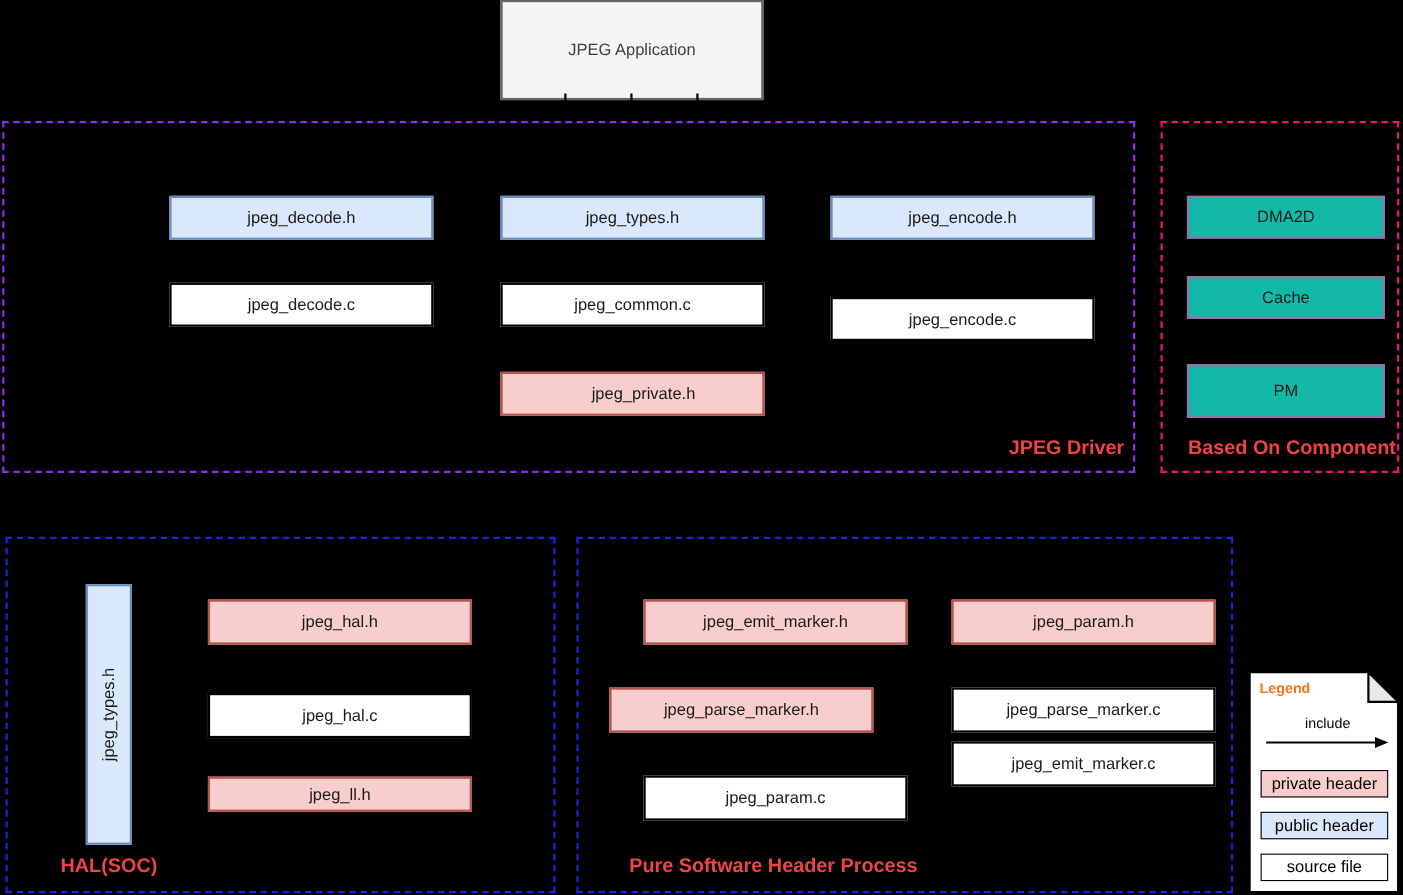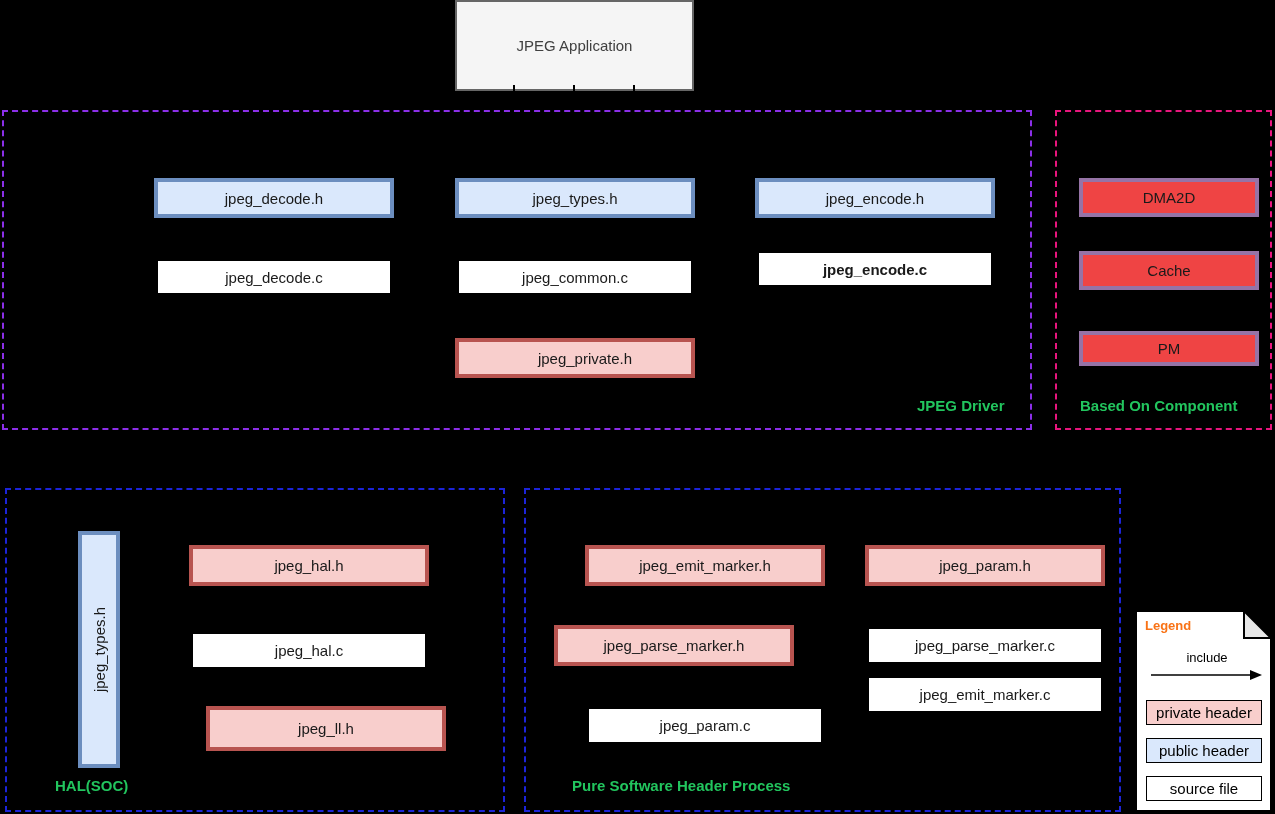--- a/index.html
+++ b/index.html
@@ -3,33 +3,33 @@
 <meta charset="utf-8">
 <style>
   html,body { margin:0; padding:0; background:#000; }
   body {
     position:relative; width:1275px; height:814px; overflow:hidden;
     font-family:"Liberation Sans", sans-serif;
   }
   .node {
     position:absolute; box-sizing:border-box;
     display:flex; align-items:center; justify-content:center;
-    font-size:15px; color:#1a1a1a; border:4px solid #a16207; text-align:center;
+    font-size:15px; color:#1a1a1a; border:2px solid #a16207; text-align:center;
   }
   .public    { background:#dae8fc; border-color:#6c8ebf; }
   .private   { background:#f8cecc; border-color:#b85450; }
   .source    { background:#ffffff; border-color:#000000; }
-  .component { background:#ef4444; border-color:#9673a6; }
+  .component { background:#14b8a6; border-color:#9673a6; }
   .app-box   { background:#f5f5f5; border:2px solid #666666; color:#404040; font-size:15px; }
   .region { position:absolute; box-sizing:border-box; border:2px dashed; }
   .region.driver { border-color:#8b2fe8; }
   .region.based  { border-color:#e8157d; }
   .region.blue   { border-color:#1c24d8; }
   .region-label {
-    position:absolute; font-weight:bold; font-size:15px; color:#22c55e; white-space:nowrap;
+    position:absolute; font-weight:bold; font-size:18px; color:#ef4444; white-space:nowrap;
   }
   .vertical-node .vtext {
     writing-mode:vertical-rl; transform:rotate(180deg); white-space:nowrap;
   }
   .tick { position:absolute; width:2px; height:7px; background:#000; }
   .legend-note { position:absolute; left:1135px; top:610px; width:137px; height:202px; }
   .legend-note svg.note-shape { position:absolute; left:0; top:0; }
   .legend-title { position:absolute; left:10px; top:8px; font-weight:bold; font-size:13px; color:#f97316; }
   .legend-include-label { position:absolute; left:16px; top:40px; width:112px; text-align:center; font-size:13px; color:#000; }
   .legend-arrow { position:absolute; left:16px; top:58px; }
@@ -59,53 +59,53 @@
 </div>
 <div class="node public" style="left:755px; top:178px; width:240px; height:40px;">
   <span>jpeg_encode.h</span>
 </div>
 <div class="node source" style="left:154px; top:257px; width:240px; height:40px;">
   <span>jpeg_decode.c</span>
 </div>
 <div class="node source" style="left:455px; top:257px; width:240px; height:40px;">
   <span>jpeg_common.c</span>
 </div>
-<div class="node source" style="left:755px; top:249px; width:240px; height:40px;font-weight:bold;">
+<div class="node source" style="left:755px; top:270px; width:240px; height:40px;">
   <span>jpeg_encode.c</span>
 </div>
 <div class="node private" style="left:455px; top:338px; width:240px; height:40px;padding-left:20px;">
   <span>jpeg_private.h</span>
 </div>
 
 <div class="region based" style="left:1055px; top:110px; width:217px; height:320px;"></div>
 <div class="region-label" style="left:1080px; top:397px;">Based On Component</div>
 
 <div class="node component" style="left:1079px; top:178px; width:180px; height:39px;">
   <span>DMA2D</span>
 </div>
 <div class="node component" style="left:1079px; top:251px; width:180px; height:39px;">
   <span>Cache</span>
 </div>
-<div class="node component" style="left:1079px; top:331px; width:180px; height:35px;">
+<div class="node component" style="left:1079px; top:331px; width:180px; height:49px;">
   <span>PM</span>
 </div>
 
 <div class="region blue" style="left:5px; top:488px; width:500px; height:324px;"></div>
 <div class="region-label" style="left:55px; top:777px;">HAL(SOC)</div>
 
 <div class="node public vertical-node" style="left:78px; top:531px; width:42px; height:237px;">
   <span class="vtext">jpeg_types.h</span>
 </div>
 <div class="node private" style="left:189px; top:545px; width:240px; height:41px;">
   <span>jpeg_hal.h</span>
 </div>
 <div class="node source" style="left:189px; top:630px; width:240px; height:41px;">
   <span>jpeg_hal.c</span>
 </div>
-<div class="node private" style="left:206px; top:706px; width:240px; height:45px;">
+<div class="node private" style="left:189px; top:706px; width:240px; height:32px;">
   <span>jpeg_ll.h</span>
 </div>
 
 <div class="region blue" style="left:524px; top:488px; width:597px; height:324px;"></div>
 <div class="region-label" style="left:572px; top:777px;">Pure Software Header Process</div>
 
 <div class="node private" style="left:585px; top:545px; width:240px; height:41px;">
   <span>jpeg_emit_marker.h</span>
 </div>
 <div class="node private" style="left:865px; top:545px; width:240px; height:41px;">

